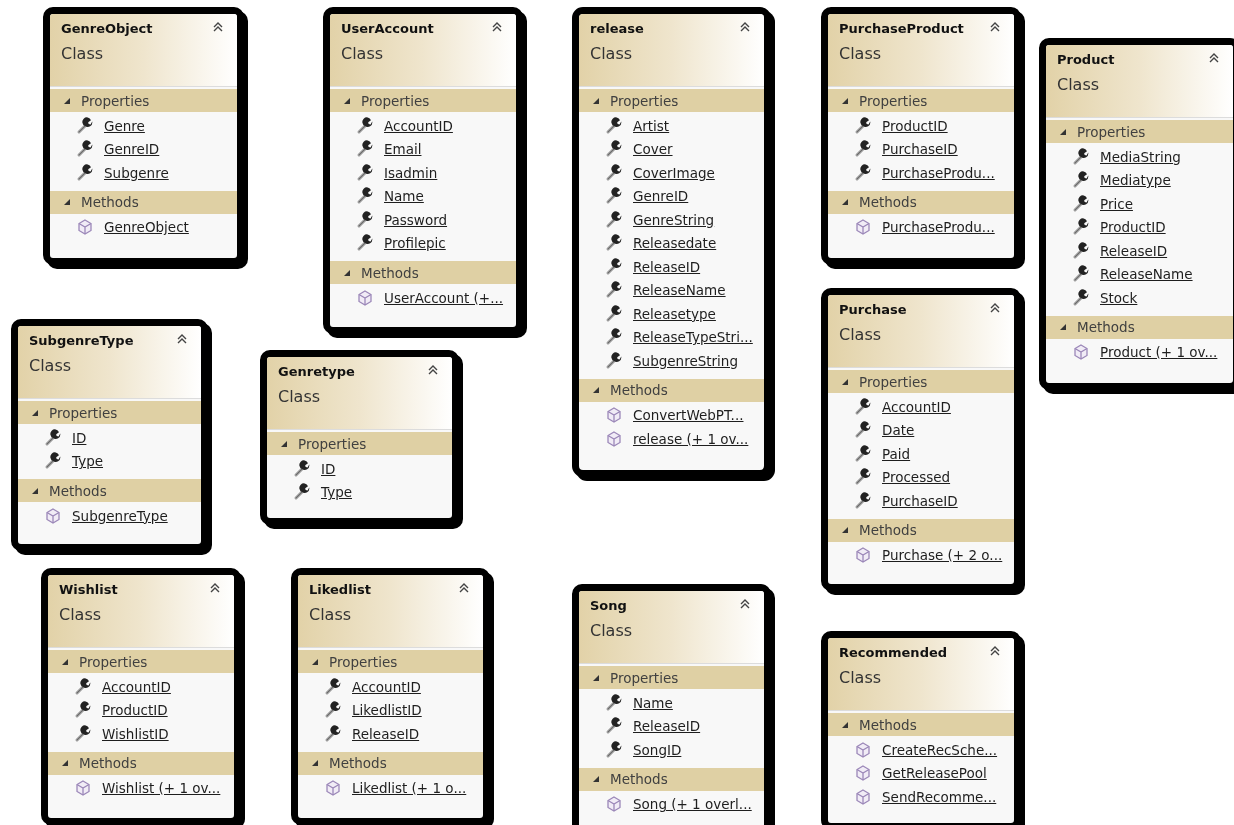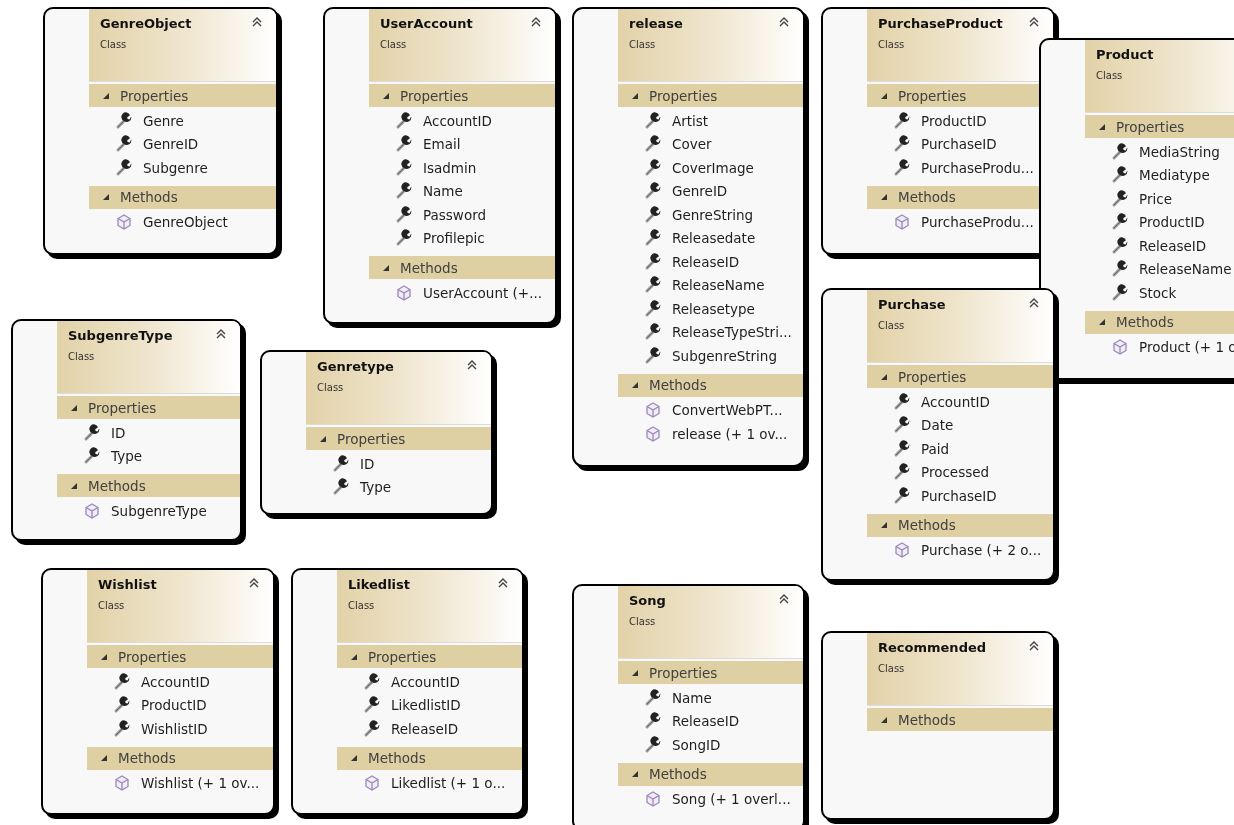--- a/index.html
+++ b/index.html
@@ -5,39 +5,38 @@
   html, body { margin: 0; padding: 0; }
   body {
     width: 1234px; height: 825px; position: relative; overflow: hidden;
     background: #ffffff;
     font-family: "DejaVu Sans", "Liberation Sans", sans-serif;
     color: #1e1e1e;
   }
   .cls {
     position: absolute;
     background: #f8f8f8;
-    border: 2px solid #000000;
+    border: 7px solid #000000;
     border-radius: 10px;
     box-shadow: 4px 4px 0 #000;
     overflow: hidden;
-    padding-left: 44px;
   }
   .cls-head {
     height: 72px;
     background: linear-gradient(to right, #e2d2a8 0%, #efe5cd 50%, #ffffff 100%);
     position: relative;
     border-bottom: 1px solid #dcdcdc;
   }
   .cls-name {
     position: absolute; left: 11px; top: 7px;
     font-size: 13px; font-weight: bold; color: #111;
   }
   .cls-kind {
     position: absolute; left: 11px; top: 30px;
-    font-size: 10px; color: #333;
+    font-size: 16px; color: #333;
   }
   .collapse {
     position: absolute; right: 12px; top: 6px;
     width: 14px; height: 14px; cursor: pointer;
   }
   .sec {
     height: 23px; background: #dfd0a4;
     display: flex; align-items: center;
     font-size: 13.5px; color: #404040;
     cursor: pointer;
@@ -46,21 +45,21 @@
   .sec .tri {
     width: 0; height: 0; margin-left: 14px; margin-right: 11px;
     border-left: 6px solid transparent; border-bottom: 6px solid #333;
   }
   .row {
     height: 23.5px; display: flex; align-items: center;
     font-size: 13.5px; color: #1e1e1e;
     white-space: nowrap; overflow: hidden;
   }
   .row .ic { width: 18px; height: 18px; margin-left: 26px; margin-right: 10px; flex: 0 0 18px; }
-  .rows { padding-top: 2px; padding-bottom: 4px; }
+  .rows { padding-top: 2px; padding-bottom: 4px; text-decoration: underline; }
 </style>
 </head>
 <body>
 
 <div id="canvas">
     <div class="cls" style="left: 43px; top: 7px; width: 187px; height: 244px;">
     <div class="cls-head">
       <span class="cls-name">GenreObject</span>
       <span class="cls-kind">Class</span>
       <svg class="collapse" viewBox="0 0 14 14">
@@ -762,14 +761,37 @@
       <span class="cls-kind">Class</span>
       <svg class="collapse" viewBox="0 0 14 14">
         <polyline points="3,7 7,3 11,7" fill="none" stroke="#444" stroke-width="1.4"></polyline>
         <polyline points="3,11 7,7 11,11" fill="none" stroke="#444" stroke-width="1.4"></polyline>
       </svg>
     </div>
   <div class="sec">
         <span class="tri"></span>
         <span>Methods</span>
       </div>
+      <div class="rows">
+        <div class="row">
+          <svg viewBox="0 0 18 18" class="ic">
+            <path d="M9,2 L15,5.5 L15,12.5 L9,16 L3,12.5 L3,5.5 Z" fill="#f1ecf6" stroke="#9b87b8" stroke-width="1.3"></path>
+            <path d="M3,5.5 L9,9 L15,5.5 M9,9 L9,16" fill="none" stroke="#9b87b8" stroke-width="1.3"></path>
+          </svg>
+          <span>CreateRecSche...</span>
+        </div>
+        <div class="row">
+          <svg viewBox="0 0 18 18" class="ic">
+            <path d="M9,2 L15,5.5 L15,12.5 L9,16 L3,12.5 L3,5.5 Z" fill="#f1ecf6" stroke="#9b87b8" stroke-width="1.3"></path>
+            <path d="M3,5.5 L9,9 L15,5.5 M9,9 L9,16" fill="none" stroke="#9b87b8" stroke-width="1.3"></path>
+          </svg>
+          <span>GetReleasePool</span>
+        </div>
+        <div class="row">
+          <svg viewBox="0 0 18 18" class="ic">
+            <path d="M9,2 L15,5.5 L15,12.5 L9,16 L3,12.5 L3,5.5 Z" fill="#f1ecf6" stroke="#9b87b8" stroke-width="1.3"></path>
+            <path d="M3,5.5 L9,9 L15,5.5 M9,9 L9,16" fill="none" stroke="#9b87b8" stroke-width="1.3"></path>
+          </svg>
+          <span>SendRecomme...</span>
+        </div>
+      </div>
     </div>
   </div>
 
 </body></html>

